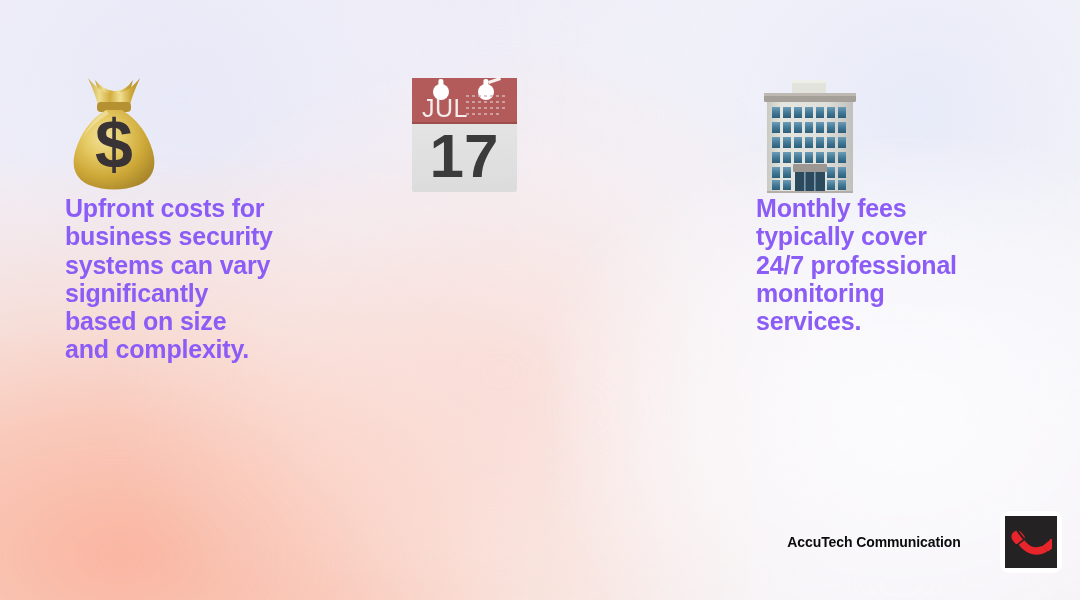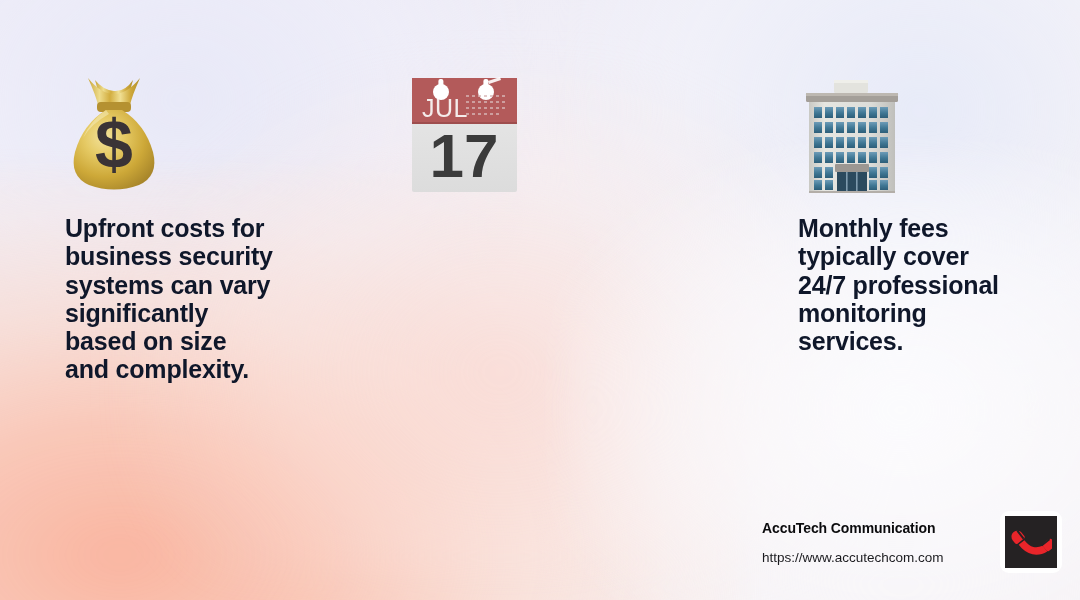--- a/index.html
+++ b/index.html
@@ -98,51 +98,50 @@
   .columns {
     position: absolute;
     inset: 0;
   }
   .col {
     position: absolute;
     top: 62px;
   }
   .col-1 { left: 65px;  width: 320px; }
   .col-2 { left: 410px; width: 250px; }
-  .col-3 { left: 798px; width: 260px; }
+  .col-3 { left: 756px; width: 260px; }
 
   .emoji-wrap {
     height: 132px;
     display: flex;
     align-items: flex-end;
   }
 
   .col-text {
-    margin-top: 20px;
     font-size: 25px;
     line-height: 28.3px;
     font-weight: bold;
-    color: #0f172a;
+    color: #8b5cf6;
     letter-spacing: -0.2px;
     white-space: pre-line;
   }
 
   
   .footer {
     position: absolute;
     left: 762px;
     top: 503px;
     width: 300px;
     height: 78px;
     display: flex;
     align-items: center;
   }
   .footer-text {
     flex: 1;
-    text-align: left;
+    text-align: center;
     padding-right: 14px;
   }
   .brand-name {
     font-size: 14px;
     font-weight: bold;
     color: #0b0b0d;
     letter-spacing: -0.1px;
     line-height: 18px;
   }
   .brand-url {
@@ -380,21 +379,20 @@
 24/7 professional
 monitoring
 services.</div>
     </div>
 
   </div>
 
   <div class="footer">
     <div class="footer-text">
       <div class="brand-name">AccuTech Communication</div>
-      <div class="brand-url">https://www.accutechcom.com</div>
     </div>
     <div class="logo-tile">
       <div class="logo-inner">
         <svg width="42" height="42" viewBox="0 0 42 42">
           <g transform="rotate(-38 21 21)" fill="#e8252a">
 
             <path d="M13.5 2.5
                      C10.2 2.5 7.6 5.2 7.6 8.6
                      L7.6 12.2
                      C7.6 13.2 8.4 14.0 9.4 14.0

